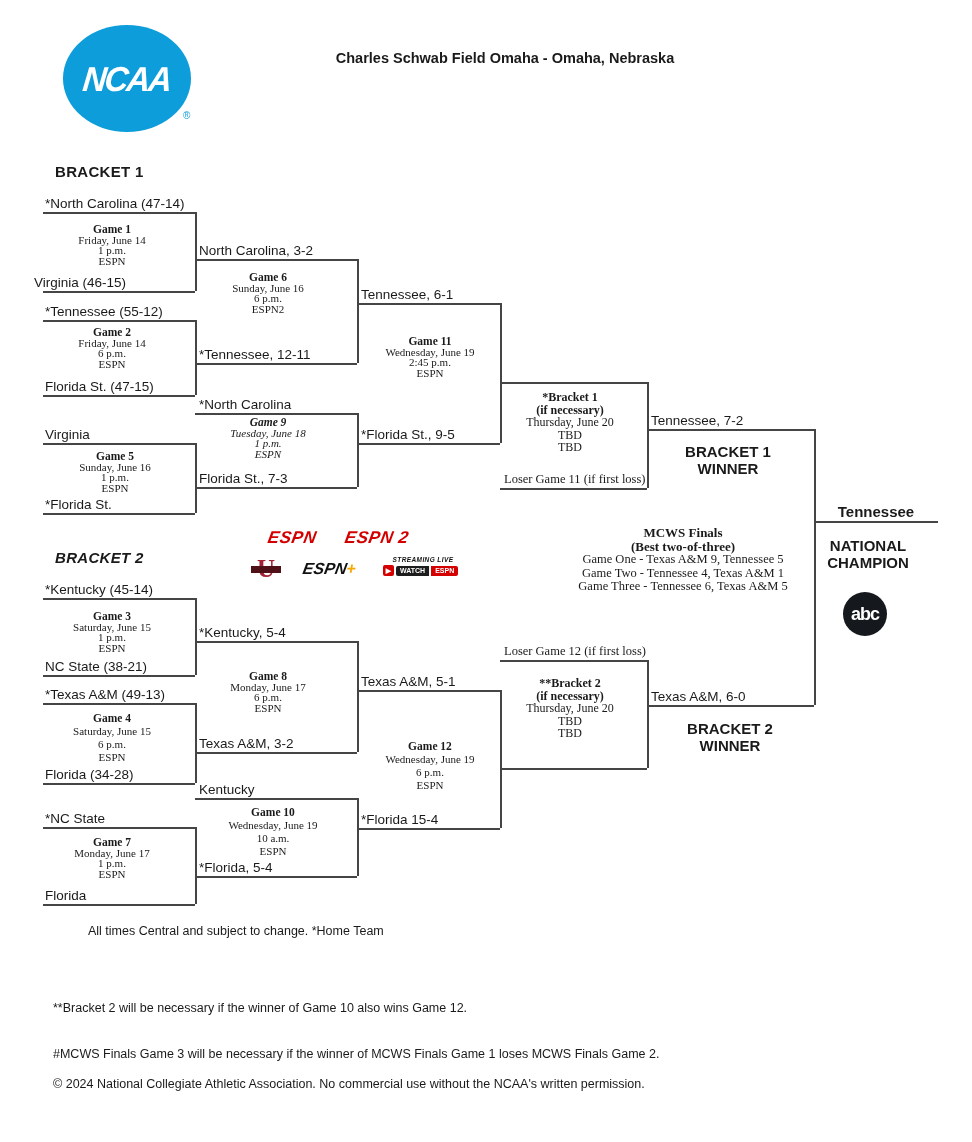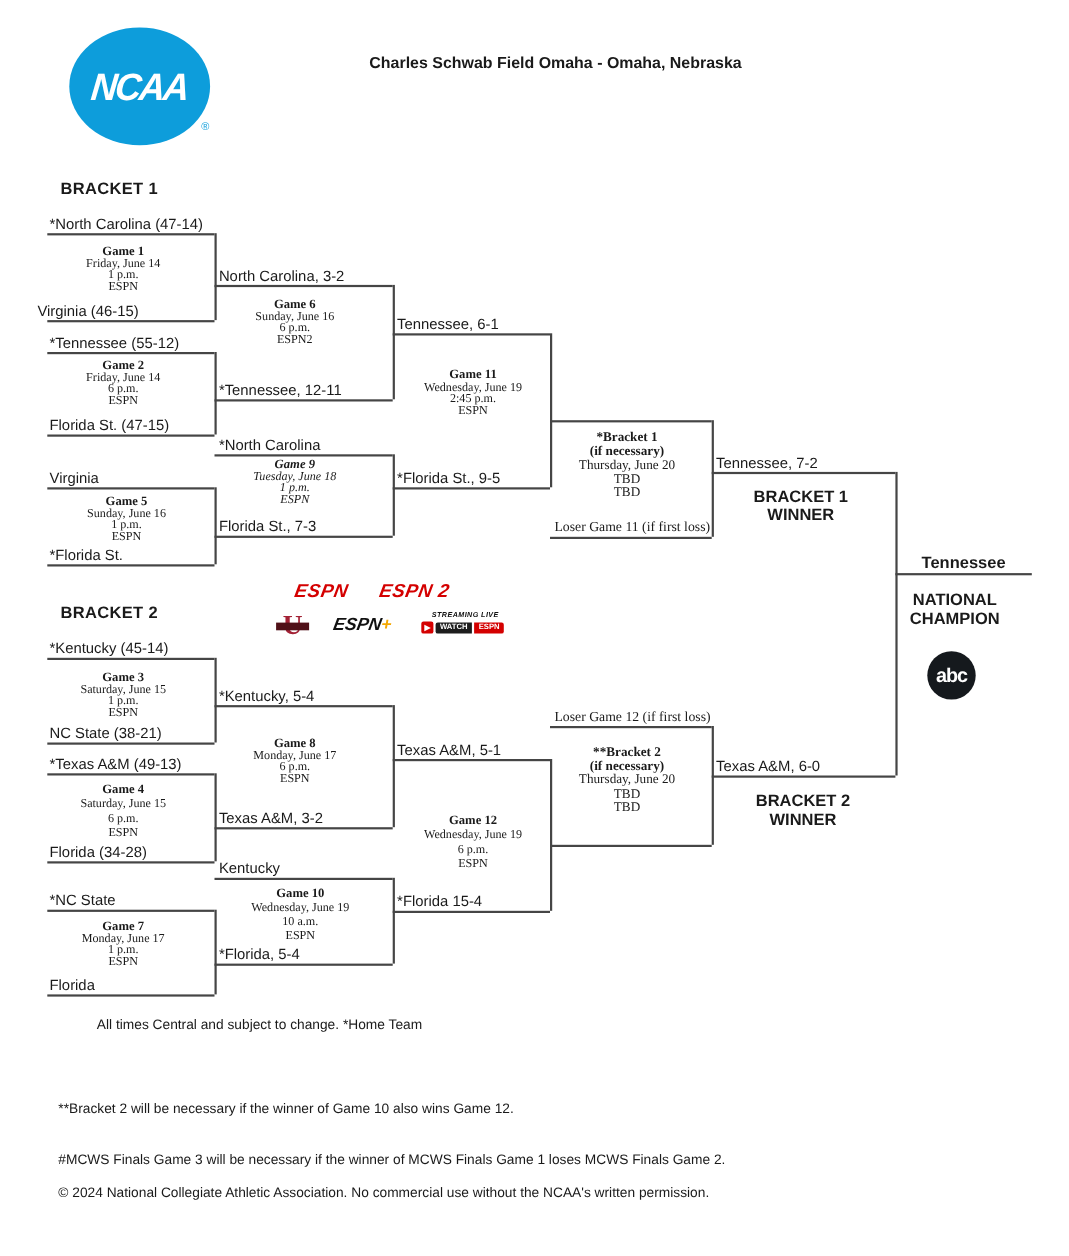--- a/index.html
+++ b/index.html
@@ -77,21 +77,21 @@
 
   <div class="ncaa">
     <span class="ncaa-word">NCAA</span>
   </div>
   <span class="ncaa-reg">®</span>
   <div class="title-block">
     <div class="venue">Charles Schwab Field Omaha - Omaha, Nebraska</div>
   </div>
 
   <div class="bheading" style="left:55px;top:163px;">BRACKET 1</div>
-  <div class="bheading" style="left:55px;top:549px;">BRACKET 2</div>
+  <div class="bheading" style="left:55px;top:549px;font-style:italic;">BRACKET 2</div>
 
   <div class="hl" style="left:43px;top:212px;width:152px;"></div>
   <div class="hl" style="left:43px;top:291px;width:152px;"></div>
   <div class="vl" style="left:195px;top:212px;height:79px;"></div>
   <div class="hl" style="left:195px;top:259px;width:162px;"></div>
   <div class="hl" style="left:43px;top:320px;width:152px;"></div>
   <div class="hl" style="left:43px;top:395px;width:152px;"></div>
   <div class="vl" style="left:195px;top:320px;height:75px;"></div>
   <div class="hl" style="left:195px;top:363px;width:162px;"></div>
   <div class="vl" style="left:357px;top:259px;height:104px;"></div>
@@ -248,20 +248,27 @@
     <div>ESPN</div>
   </div>
   <div class="ifnec" style="left:570px;top:677px;">
     <div class="gi-t">**Bracket 2</div>
     <div class="gi-t">(if necessary)</div>
     <div>Thursday, June 20</div>
     <div>TBD</div>
     <div>TBD</div>
   </div>
 
+  <div class="finals">
+    <div class="f-t">MCWS Finals</div>
+    <div class="f-t">(Best two-of-three)</div>
+    <div>Game One - Texas A&amp;M 9, Tennessee 5</div>
+    <div>Game Two - Tennessee 4, Texas A&amp;M 1</div>
+    <div>Game Three - Tennessee 6, Texas A&amp;M 5</div>
+  </div>
   <div class="champ-name">Tennessee</div>
   <div class="winner-big" style="left:808px;top:537px;width:120px;">NATIONAL CHAMPION</div>
   <div class="abc">
     <span>abc</span>
   </div>
 
   <div class="espn-red" style="left:268px;top:528px;">ESPN</div>
   <div class="espn-red" style="left:345px;top:528px;">ESPN 2</div>
   <div class="espnu">
     <div class="u">U</div>

